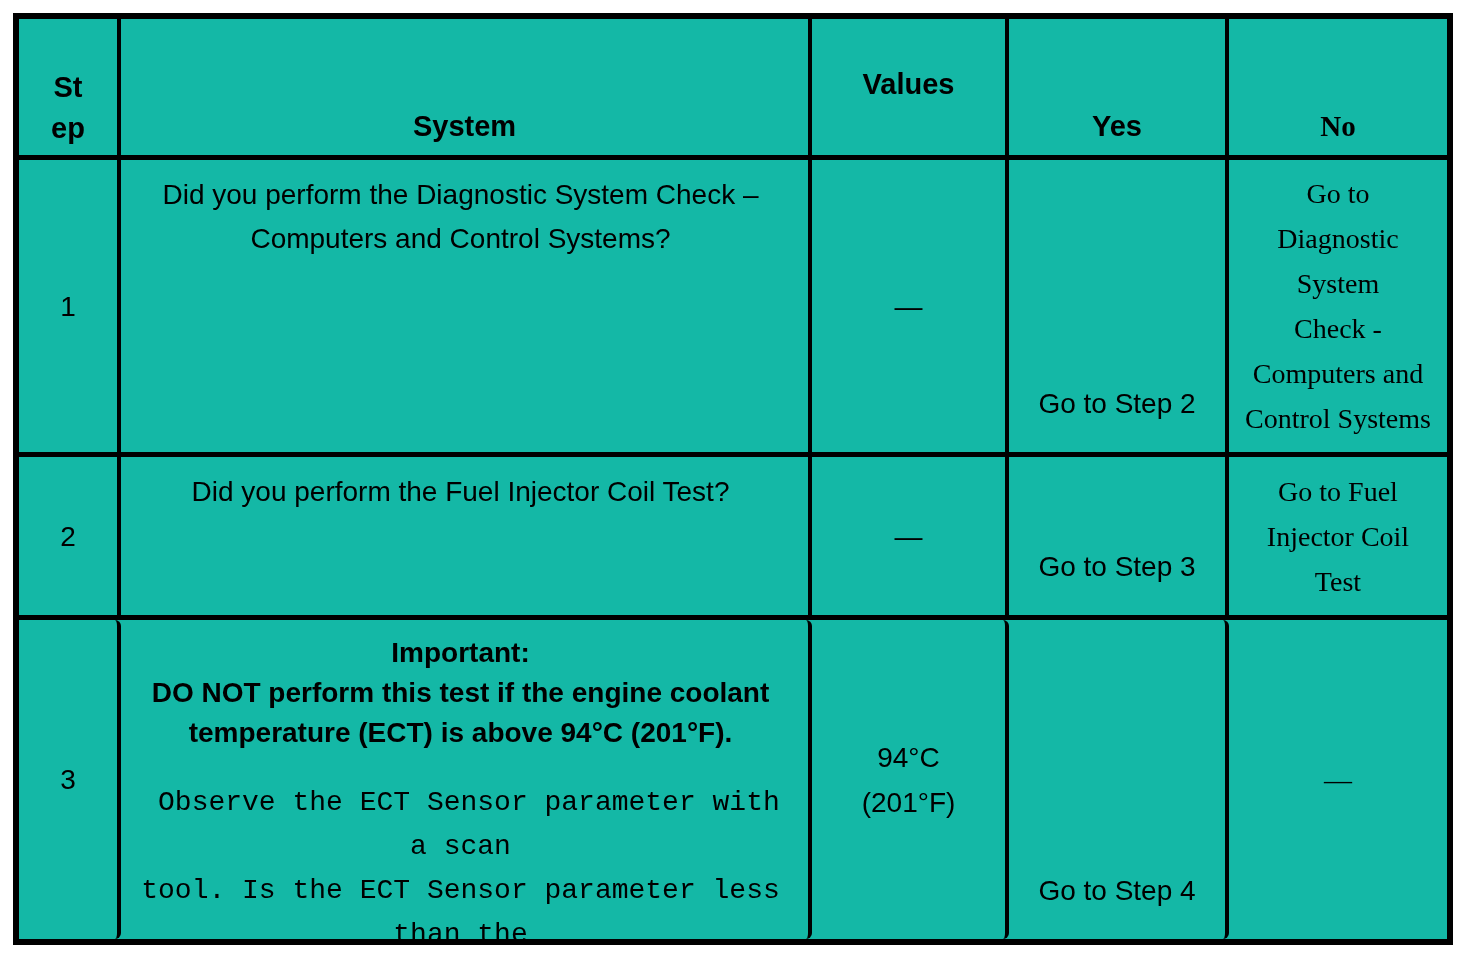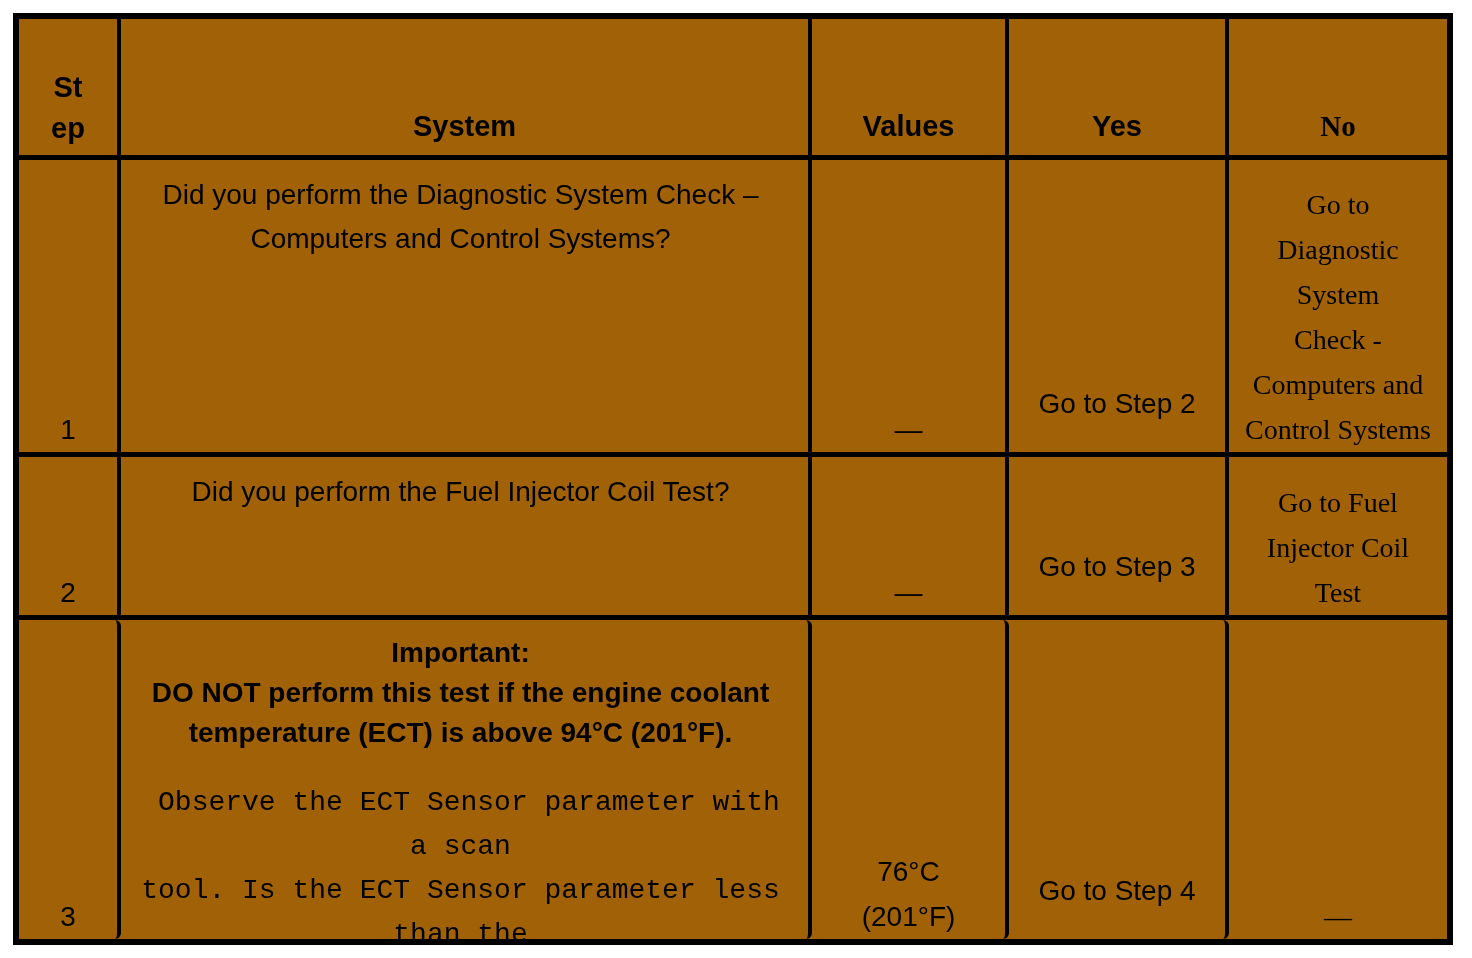--- a/index.html
+++ b/index.html
@@ -16,38 +16,38 @@
     overflow: hidden;
   }
   .diag-table {
     position: absolute;
     left: 13px;
     top: 13px;
     width: 1440px;
     height: 932px;
     box-sizing: border-box;
     border: 6px solid #000000;
-    background: #a16207;
+    background: #14b8a6;
     display: grid;
     grid-template-columns: 102px 691px 197px 220px 218px;
     grid-template-rows: 141px 297px 163px 319px;
   }
   .cell {
     box-sizing: border-box;
     border-right: 4px solid #000000;
     border-bottom: 5px solid #000000;
     overflow: hidden;
   }
   .col-last { border-right: none; font-family: Liberation Serif, serif; }
   .row-last { border-bottom: none; border-radius: 6px; }
 
   
   .v-center {
     display: flex;
-    align-items: flex-end;
+    align-items: center;
     justify-content: center;
     text-align: center;
   }
   .v-bottom {
     display: flex;
     align-items: flex-end;
     justify-content: center;
     text-align: center;
     padding-bottom: 26px;
   }
@@ -153,21 +153,21 @@
   </div>
   <div class="cell action-cell row-last">
     <div class="action-para bold-para">Important:
 DO NOT perform this test if the engine coolant
 temperature (ECT) is above 94°C (201°F).</div>
     <div class="action-para">&nbsp;Observe the ECT Sensor parameter with a scan
 tool. Is the ECT Sensor parameter less than the
 specified value?</div>
   </div>
   <div class="cell v-center row-last">
-    <span class="txt">76°C
+    <span class="txt">94°C
 (201°F)</span>
   </div>
   <div class="cell v-bottom row-last">
     <span class="txt">Go to Step 4</span>
   </div>
   <div class="cell v-center col-last row-last">
     <span class="txt">—</span>
   </div>
 
 </div>

